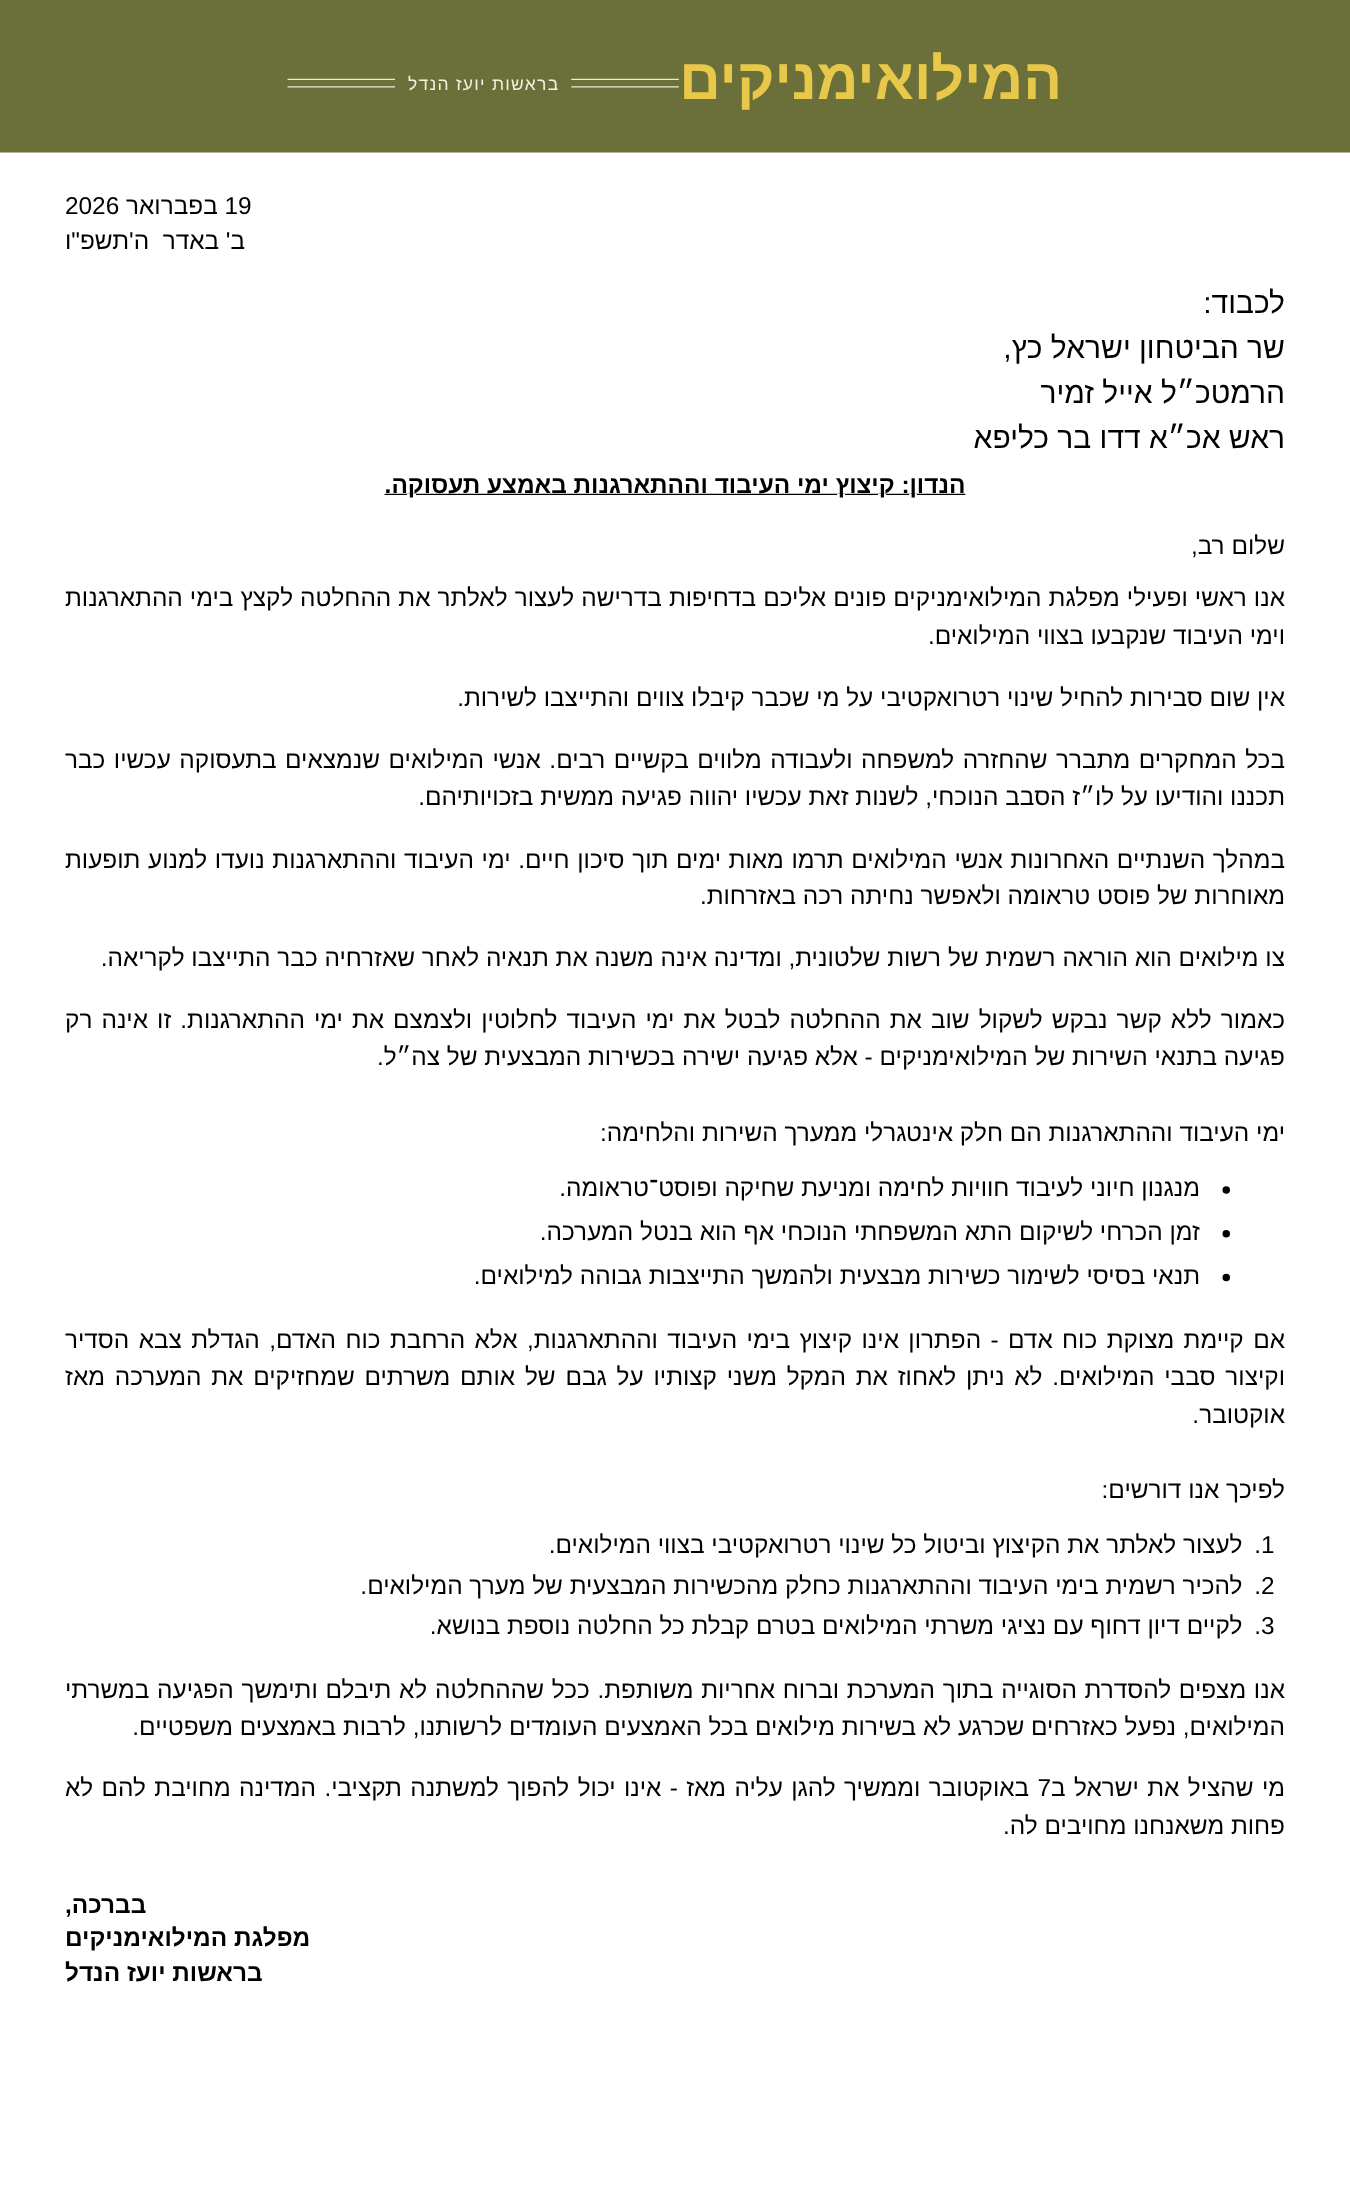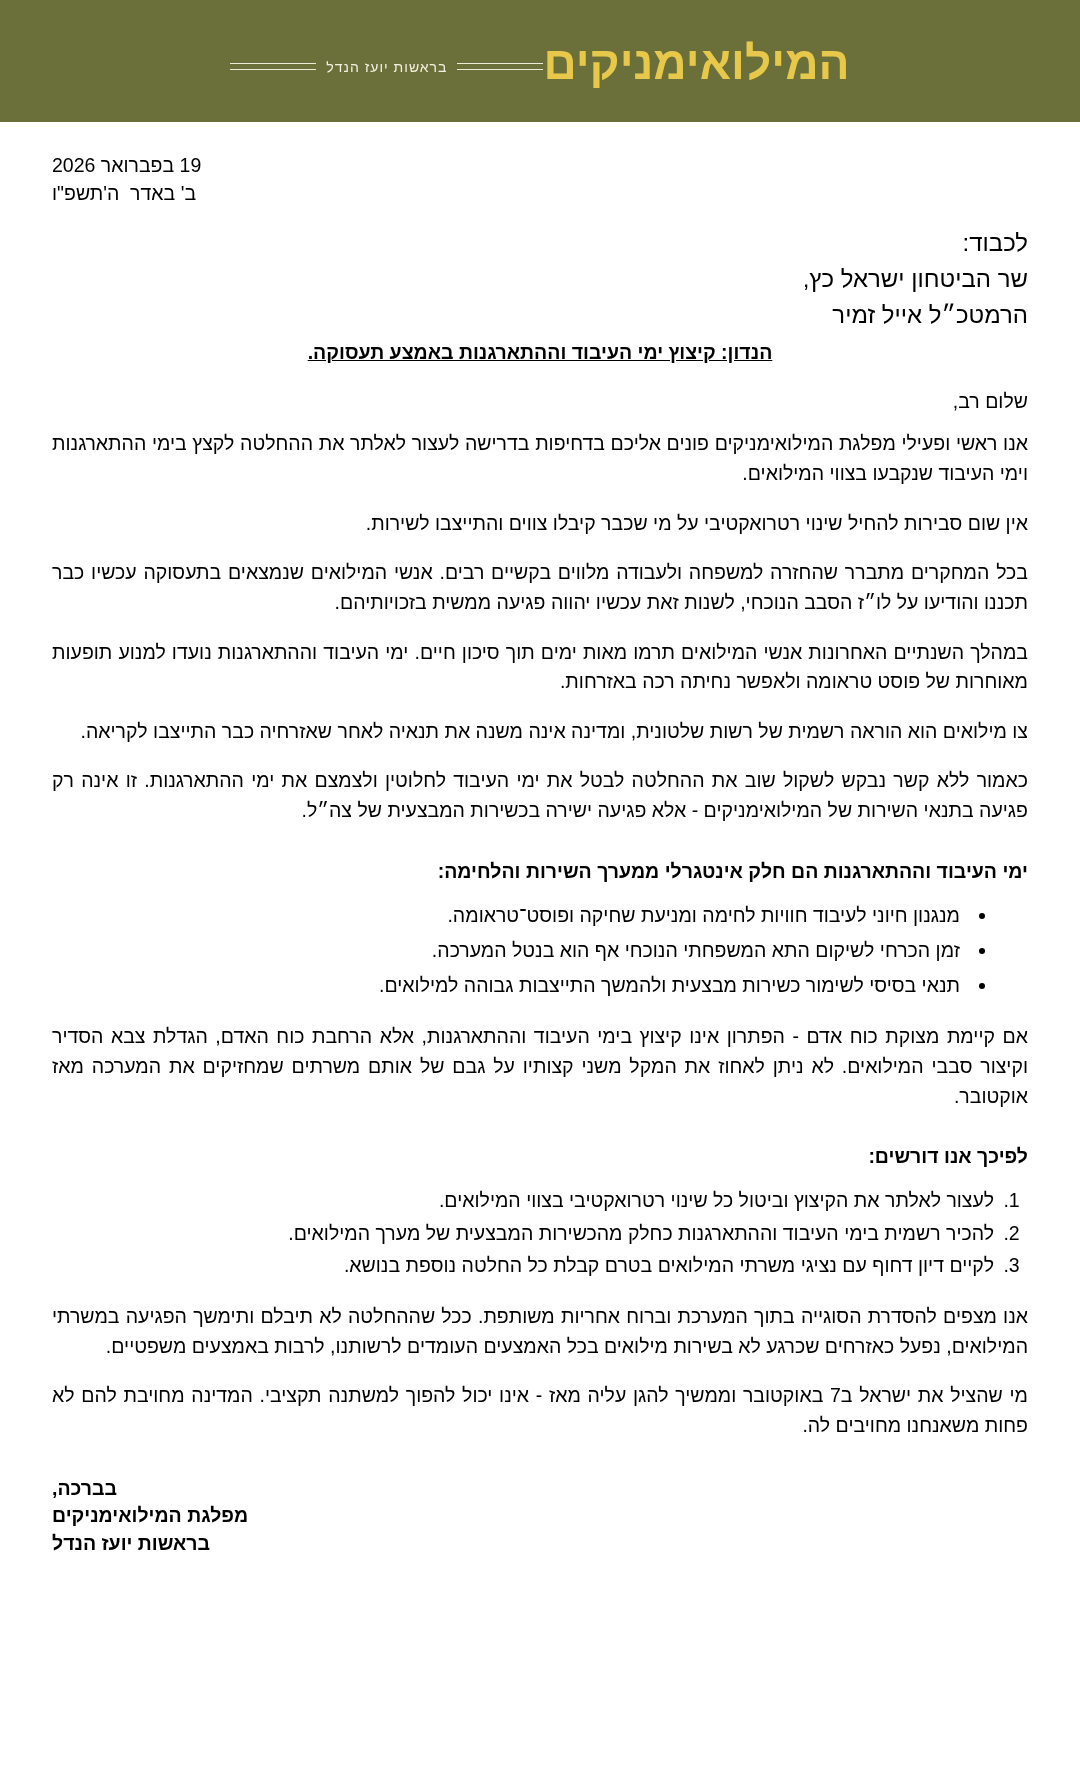--- a/index.html
+++ b/index.html
@@ -121,21 +121,21 @@
     text-align-last: right;
     font-size: 19.5px;
     line-height: 1.52;
     margin: 16px 0 20px 0;
   }
 
   .section-heading {
     direction: rtl;
     text-align: right;
     font-size: 19.5px;
-    font-weight: bold;
+    font-weight: normal;
     margin-top: 34px;
     margin-bottom: 18px;
   }
 
   ul.bullets {
     direction: rtl;
     text-align: right;
     font-size: 19.5px;
     line-height: 1.5;
     margin: 0 0 22px 0;
@@ -202,20 +202,21 @@
 
     <div class="date-block">
       <div>19 בפברואר 2026</div>
       <div>ב' באדר  ה'תשפ"ו</div>
     </div>
 
     <div class="addressee">
       <div>לכבוד:</div>
       <div>שר הביטחון ישראל כץ,</div>
       <div>הרמטכ״ל אייל זמיר</div>
+      <div>ראש אכ״א דדו בר כליפא</div>
     </div>
 
     <div class="subject">הנדון: קיצוץ ימי העיבוד וההתארגנות באמצע תעסוקה.</div>
 
     <div class="greeting">שלום רב,</div>
 
     <p class="para">אנו ראשי ופעילי מפלגת המילואימניקים פונים אליכם בדחיפות בדרישה לעצור לאלתר את ההחלטה לקצץ בימי ההתארגנות וימי העיבוד שנקבעו בצווי המילואים.</p>
     <p class="para">אין שום סבירות להחיל שינוי רטרואקטיבי על מי שכבר קיבלו צווים והתייצבו לשירות.</p>
     <p class="para">בכל המחקרים מתברר שהחזרה למשפחה ולעבודה מלווים בקשיים רבים. אנשי המילואים שנמצאים בתעסוקה עכשיו כבר תכננו והודיעו על לו״ז הסבב הנוכחי, לשנות זאת עכשיו יהווה פגיעה ממשית בזכויותיהם.</p>
     <p class="para">במהלך השנתיים האחרונות אנשי המילואים תרמו מאות ימים תוך סיכון חיים. ימי העיבוד וההתארגנות נועדו למנוע תופעות מאוחרות של פוסט טראומה ולאפשר נחיתה רכה באזרחות.</p>

